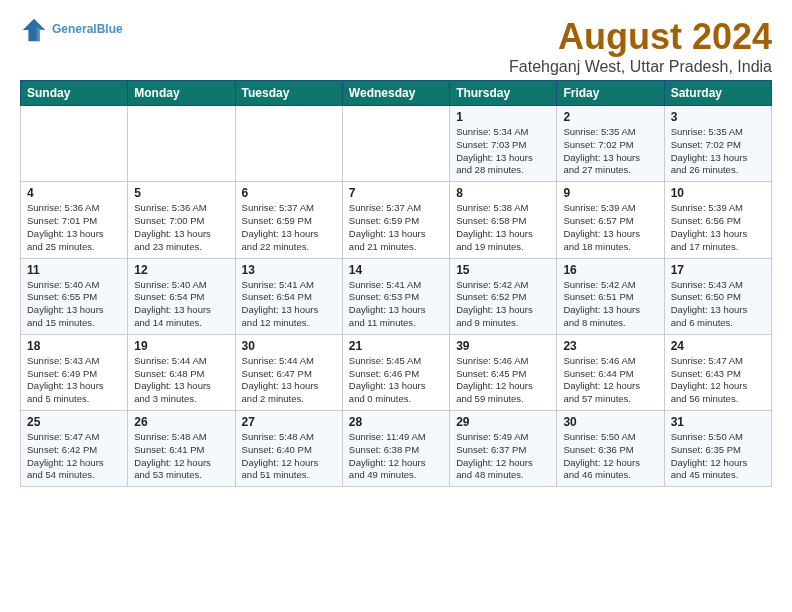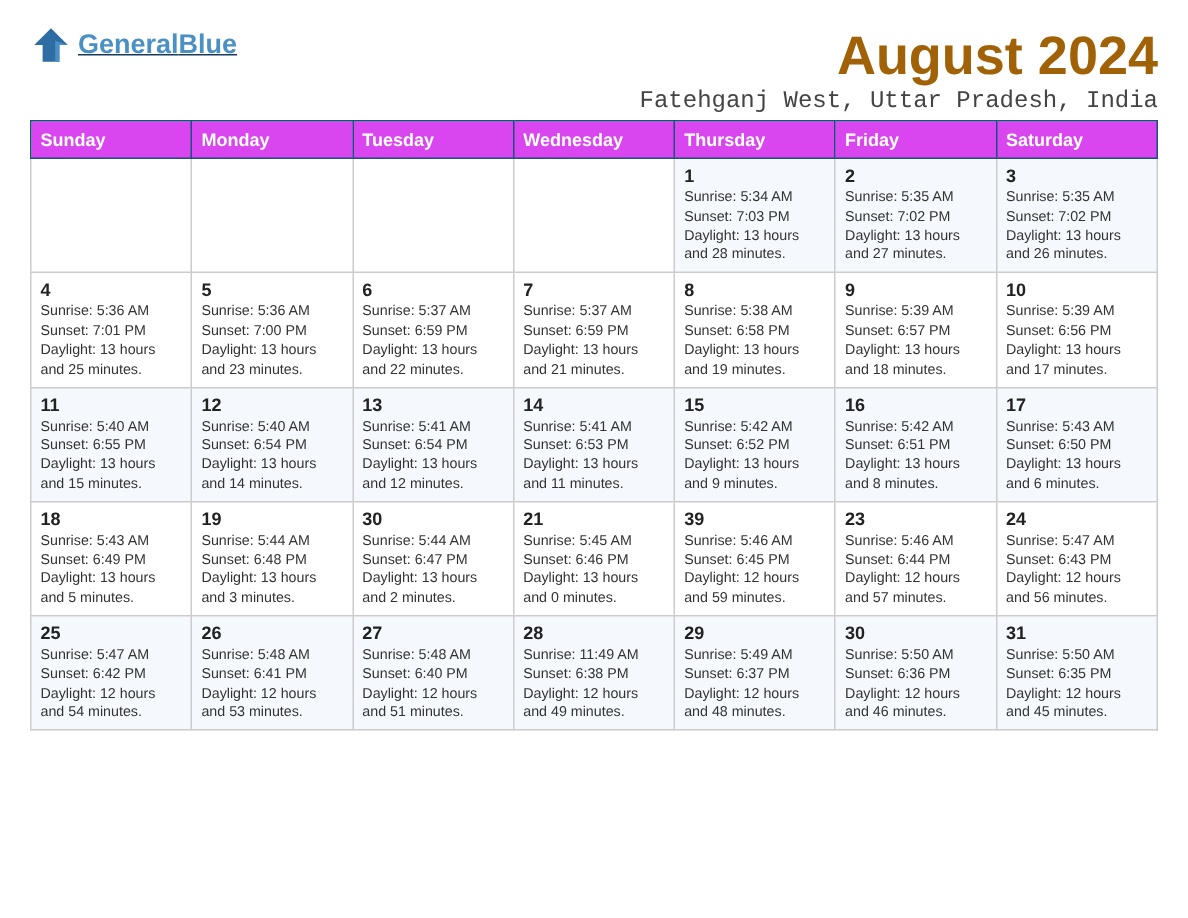--- a/index.html
+++ b/index.html
@@ -19,53 +19,51 @@
       justify-content: space-between;
       align-items: flex-start;
       margin-bottom: 4px;
     }
     .logo {
       display: flex;
       align-items: center;
       gap: 4px;
     }
     .logo-text {
-      font-size: 18px;
+      font-size: 12px;
       font-weight: bold;
       color: #1a3a5c;
       line-height: 1.1;
-      text-decoration: underline;
     }
     .logo-text span {
       color: #4a90c4;
     }
     .logo-icon {
       width: 28px;
       height: 28px;
     }
     .title-block {
       text-align: right;
     }
     .main-title {
       font-size: 36px;
       font-weight: bold;
       color: #a16207;
     }
     .subtitle {
       font-size: 16px;
       color: #444;
-      font-family: Liberation Mono, monospace;
     }
     table {
       width: 100%;
       border-collapse: collapse;
       font-size: 10.5px;
     }
     thead th {
-      background-color: #d946ef;
+      background-color: #0f766e;
       color: #fff;
       padding: 5px 6px;
       text-align: left;
       font-weight: bold;
       font-size: 12px;
       border: 1px solid #1a4f80;
     }
     tbody td {
       border: 1px solid #ccc;
       padding: 4px 6px;

